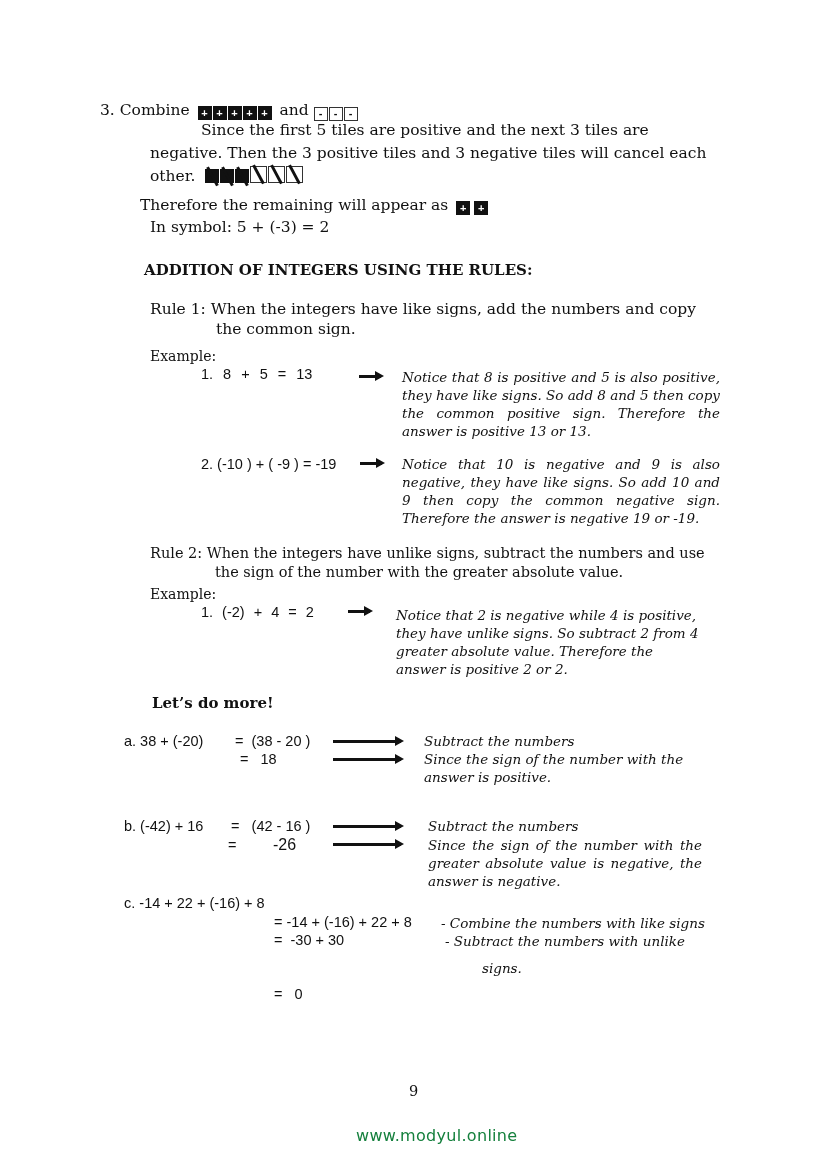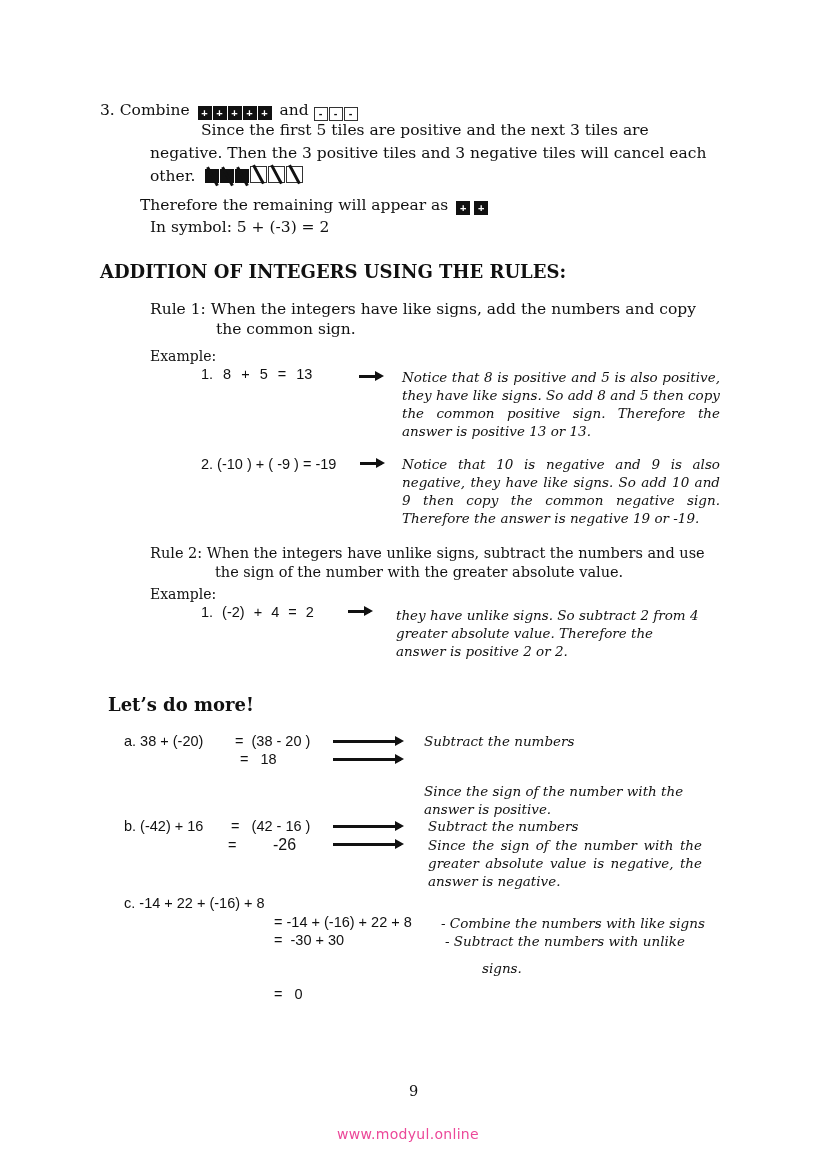--- a/index.html
+++ b/index.html
@@ -2,30 +2,30 @@
 <html><head>
 <meta charset="utf-8">
 <style>
   html, body { margin: 0; padding: 0; background: #ffffff; }
   body { width: 826px; height: 1169px; position: relative; overflow: hidden;
          font-family: "DejaVu Serif", "Liberation Serif", serif; color: #111; }
   .abs { position: absolute; white-space: nowrap; }
   .t { font-size: 15.5px; }
   .s { font-family: "Liberation Sans", "DejaVu Sans", sans-serif; font-size: 14.5px; }
   .it { font-family: "DejaVu Serif", serif; font-style: italic; font-size: 13.5px; line-height: 18px; }
-  .heading { font-family: "DejaVu Serif", serif; font-weight: bold; font-size: 18px; }
+  .heading { font-family: "DejaVu Serif", serif; font-weight: bold; font-size: 15px; margin-left: 44px; }
   .just { text-align: justify; text-align-last: left; white-space: normal; }
   .tile { display: inline-block; width: 14px; height: 14px; vertical-align: -2px; margin-right: 1px;
           font-family: "Liberation Sans", sans-serif; font-size: 11px; line-height: 14px; text-align: center; font-weight: bold; box-sizing: border-box; position: relative; }
   .tile.pos { background: #111; color: #fff; }
   .tile.neg { background: #fff; color: #111; border: 1px solid #333; line-height: 11px; }
   .tile.cancel::after { content: ""; position: absolute; left: 6px; top: -3px; width: 2.5px; height: 21px; background: #111; transform: rotate(-28deg); }
   .arrow { position: absolute; height: 3px; background: #111; }
   .arrow::after { content: ""; position: absolute; right: -3px; top: -4px; border-left: 9px solid #111; border-top: 5.5px solid transparent; border-bottom: 5.5px solid transparent; }
-  .watermark { color: #ec4899; font-family: "DejaVu Sans", sans-serif; font-size: 14px; letter-spacing: 0.3px; }
+  .watermark { color: #15803d; font-family: "DejaVu Sans", sans-serif; font-size: 16px; letter-spacing: 0.3px; margin-left: 19px; }
 </style>
 </head>
 <body>
 
 <div class="abs t" style="left:100px; top:101px;">
   <span>3. Combine</span>
   <span style="margin-left:3px;">
     <span class="tile pos">+</span><span class="tile pos">+</span><span class="tile pos">+</span><span class="tile pos">+</span><span class="tile pos">+</span>
   </span>
   <span style="margin-left:2px;">and</span>
@@ -63,34 +63,35 @@
 <div class="arrow" style="left:360px; top:462px; width:22px;"></div>
 <div class="abs it just" style="left:402px; top:455px; width:318px;">Notice that 10 is negative and 9 is also negative, they have like signs. So add 10 and 9 then copy the common negative sign. Therefore the answer is negative 19 or -19.</div>
 
 <div class="abs t" style="left:150px; top:545px; font-size:14.5px;">Rule 2: When the integers have unlike signs, subtract the numbers and use</div>
 <div class="abs t" style="left:215px; top:564px; font-size:14.5px;">the sign of the number with the greater absolute value.</div>
 <div class="abs t" style="left:150px; top:586px; font-size:14px;">Example:</div>
 
 <div class="abs s" style="left:201px; top:604px; word-spacing:5px;">1.  (-2)  +  4  =  2</div>
 <div class="arrow" style="left:348px; top:610px; width:22px;"></div>
 <div class="abs it" style="left:396px; top:606px;">
+  <div>Notice that 2 is negative while 4 is positive,</div>
   <div>they have unlike signs. So subtract 2 from 4</div>
   <div>greater absolute value. Therefore the</div>
   <div>answer is positive 2 or 2.</div>
 </div>
 
 <div class="abs heading" style="left:108px; top:694px;">Let’s do more!</div>
 
 <div class="abs s" style="left:124px; top:733px;">a. 38 + (-20)</div>
 <div class="abs s" style="left:235px; top:733px; white-space:pre;">=  (38 - 20 )</div>
 <div class="abs s" style="left:240px; top:751px; white-space:pre;">=   18</div>
 <div class="arrow" style="left:333px; top:740px; width:68px;"></div>
 <div class="arrow" style="left:333px; top:758px; width:68px;"></div>
 <div class="abs it" style="left:424px; top:732px;">Subtract the numbers</div>
-<div class="abs it" style="left:424px; top:782px;">
+<div class="abs it" style="left:424px; top:750px;">
   <div>Since the sign of the number with the</div>
   <div>answer is positive.</div>
 </div>
 
 <div class="abs s" style="left:124px; top:818px;">b. (-42) + 16</div>
 <div class="abs s" style="left:231px; top:818px; white-space:pre;">=   (42 - 16 )</div>
 <div class="abs s" style="left:228px; top:837px;">=</div>
 <div class="abs s" style="left:273px; top:836px; font-size:16px;">-26</div>
 <div class="arrow" style="left:333px; top:825px; width:68px;"></div>
 <div class="arrow" style="left:333px; top:843px; width:68px;"></div>

